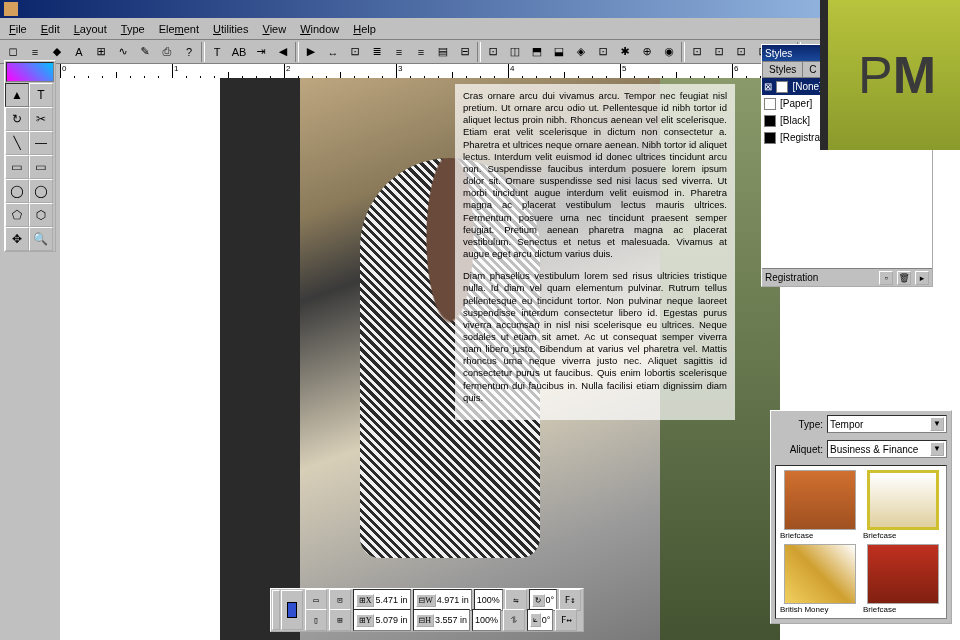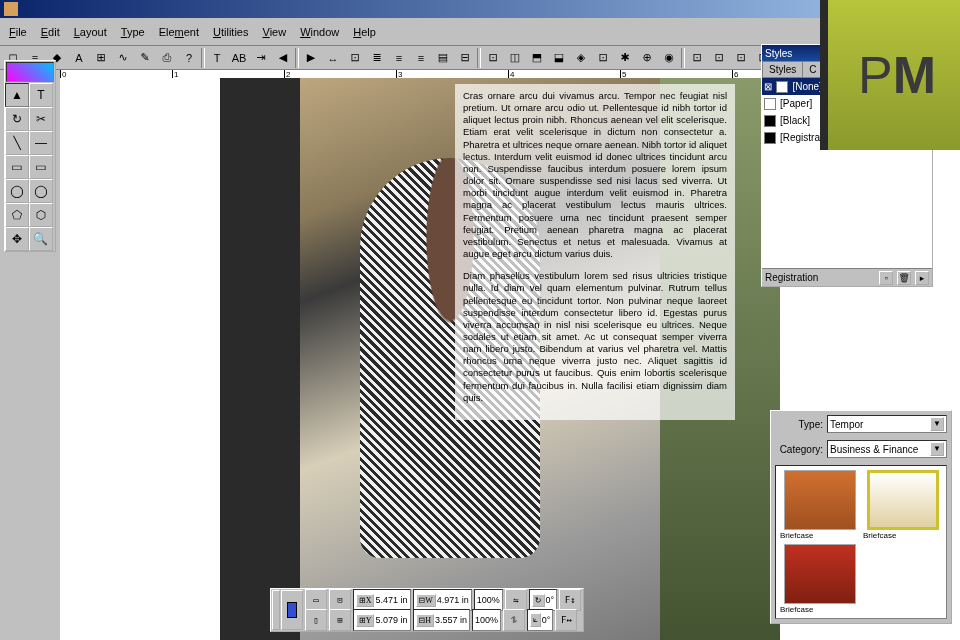--- a/index.html
+++ b/index.html
@@ -3,21 +3,21 @@
 <meta charset="utf-8">
 <style>
 * { box-sizing: border-box; margin: 0; padding: 0; font-family: Tahoma, sans-serif; }
 body { background: #c0c0c0; width: 960px; height: 640px; overflow: hidden; position: relative; font-size: 11px; }
 
 
 .titlebar { height: 18px; background: linear-gradient(to right, #0a246a, #a6caf0); display: flex; align-items: center; padding: 0 4px; }
 .titlebar .icon { width: 14px; height: 14px; background: #d4a05c; margin-right: 4px; }
 
 
-.menubar { height: 28px; background: #c0c0c0; display: flex; align-items: center; padding: 0 2px; border-bottom: 1px solid #808080; }
+.menubar { height: 22px; background: #c0c0c0; display: flex; align-items: center; padding: 0 2px; border-bottom: 1px solid #808080; }
 .menubar span { padding: 2px 7px; font-size: 11px; cursor: default; }
 .menubar span u { text-decoration: underline; }
 
 
 .toolbar { height: 24px; background: #c0c0c0; display: flex; align-items: center; padding: 1px 2px; border-bottom: 1px solid #808080; gap: 0; }
 .toolbtn { width: 22px; height: 22px; border: 1px solid #c0c0c0; background: #c0c0c0; display: flex; align-items: center; justify-content: center; font-size: 11px; cursor: default; }
 .toolsep { width: 4px; height: 20px; border-left: 1px solid #808080; border-right: 1px solid #fff; margin: 0 1px; }
 
 
 .ruler-h { height: 18px; background: #fff; border-bottom: 1px solid #808080; position: relative; font-size: 7px; overflow: hidden; margin-left: 60px; }
@@ -316,36 +316,40 @@
 <div class="palette pictures-pal">
   <div class="body">
     <div class="field">
       <label>Type:</label>
       <div class="combo">
         <span>Tempor</span>
         <span class="arr">▼</span>
       </div>
     </div>
     <div class="field">
-      <label>Category:</label>
+      <label>Aliquet:</label>
       <div class="combo">
         <span>Business &amp; Finance</span>
         <span class="arr">▼</span>
       </div>
     </div>
     <div class="thumbs" id="thumbs">
         <div class="thumb">
           <div class="img briefcase1"></div>
           <div class="cap">Briefcase</div>
         </div>
         <div class="thumb sel">
           <div class="img briefcase2"></div>
           <div class="cap">Briefcase</div>
         </div>
         <div class="thumb">
+          <div class="img money"></div>
+          <div class="cap">British Money</div>
+        </div>
+        <div class="thumb">
           <div class="img briefcase3"></div>
           <div class="cap">Briefcase</div>
         </div>
       </div>
   </div>
 </div>
 
 <div class="status" style="height: 44px; flex-direction: row; align-items: stretch; padding: 1px;">
     <div style="display: flex; height: 100%;">
       <div class="grip"></div>

